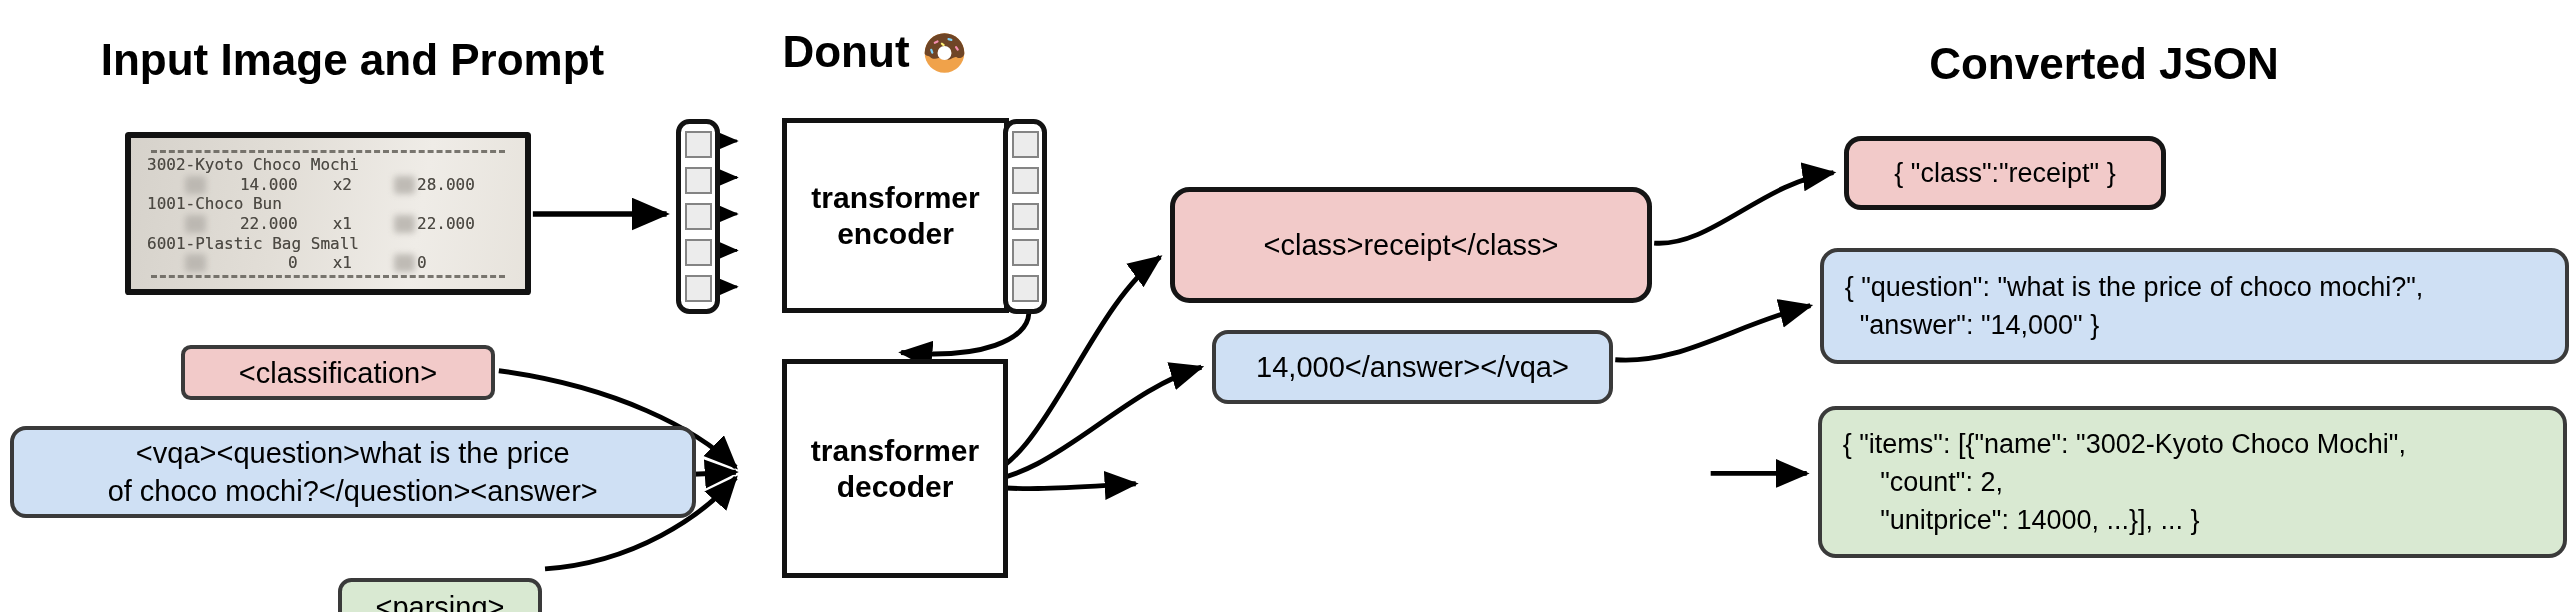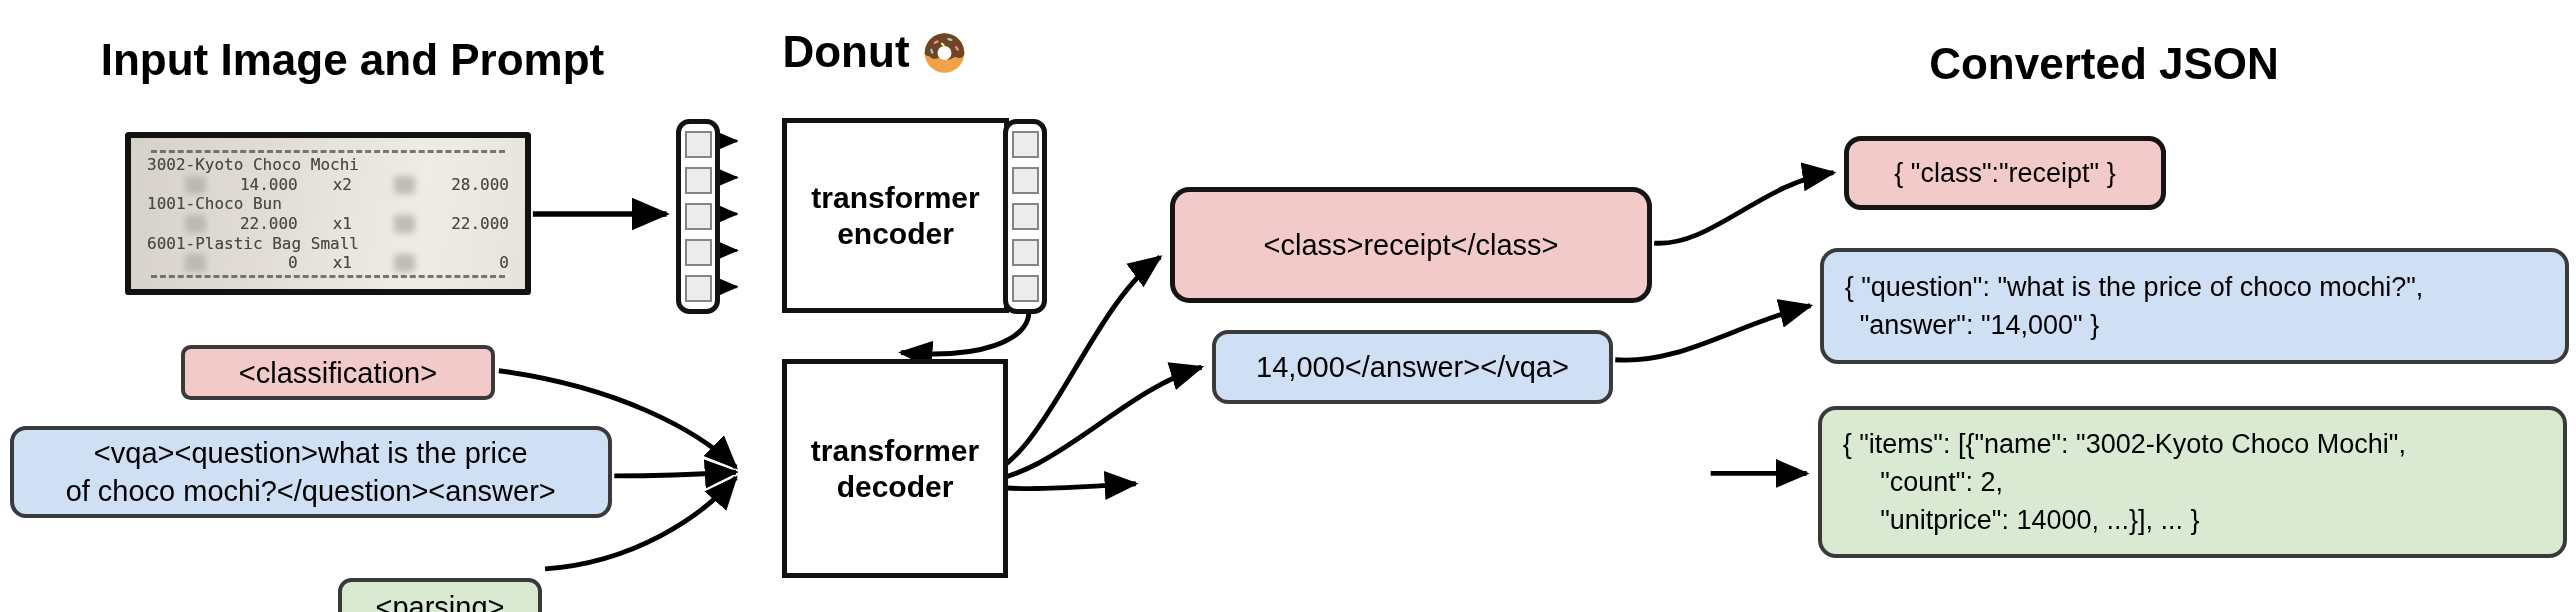--- a/index.html
+++ b/index.html
@@ -17,21 +17,21 @@
            font-family:"DejaVu Sans Mono",monospace;font-size:16px;line-height:17.6px;
            color:#4c4943;text-shadow:0 0 0.6px rgba(76,73,67,.55);}
   .r-sep{border-top:3px dashed #5c5952;opacity:.8;margin:1.2px 3.6px;}
   .r-name{white-space:nowrap;}
   .r-amt{display:flex;align-items:center;}
   .blob{width:20.7px;height:18px;background:#b7b3ad;border-radius:3px;filter:blur(3px);opacity:.85;}
   .b1{margin-left:38px;}
   .b2{margin-left:auto;margin-right:2.4px;}
   .r-price{width:92px;text-align:right;white-space:pre;}
   .r-qty{margin-left:35px;width:43px;}
-  .r-total{width:92px;text-align:right;white-space:pre;}
+  .r-total{width:92px;white-space:pre;}
 
   
   .patch-col{border:5.5px solid #121212;border-radius:13.4px;background:#fff;
              display:flex;flex-direction:column;justify-content:space-between;
              padding:7.3px 0;align-items:center;}
   .patch-sq{width:27px;height:27px;background:#ececec;border:2.4px solid #848484;box-sizing:border-box;}
 
   
   .model-box{border:5.5px solid #121212;background:#fff;display:flex;flex-direction:column;
              align-items:center;justify-content:center;font-weight:bold;font-size:30px;line-height:36px;margin-left:36px;}
@@ -160,21 +160,21 @@
 
   <div class="abs model-box" style="left:746px;top:359px;width:226px;height:219px;">
     <div class="line">transformer</div>
     <div class="line">decoder</div>
   </div>
 
   <div class="abs lab b-soft" style="left: 181px; top: 345px; width: 314px; height: 55px; border-radius: 9.7px; background-color: rgb(242, 202, 201);">
     <div class="line">&lt;classification&gt;</div>
   </div>
 
-  <div class="abs lab b-soft" style="left: 9.7px; top: 426px; width: 602px; height: 92px; border-radius: 16px; background-color: rgb(207, 224, 244);">
+  <div class="abs lab b-soft" style="left: 9.7px; top: 426px; width: 686px; height: 92px; border-radius: 16px; background-color: rgb(207, 224, 244);">
     <div class="line">&lt;vqa&gt;&lt;question&gt;what is the price</div>
     <div class="line">of choco mochi?&lt;/question&gt;&lt;answer&gt;</div>
   </div>
 
   <div class="abs lab b-soft" style="left: 338px; top: 543px; width: 204px; height: 58px; border-radius: 13.4px; background-color: rgb(217, 233, 210); margin-top: 35px;">
     <div class="line">&lt;parsing&gt;</div>
   </div>
 
   <div class="abs lab b-hard" style="left: 1170px; top: 187px; width: 482px; height: 116px; background-color: rgb(242, 202, 201);">
     <div class="line">&lt;class&gt;receipt&lt;/class&gt;</div>

